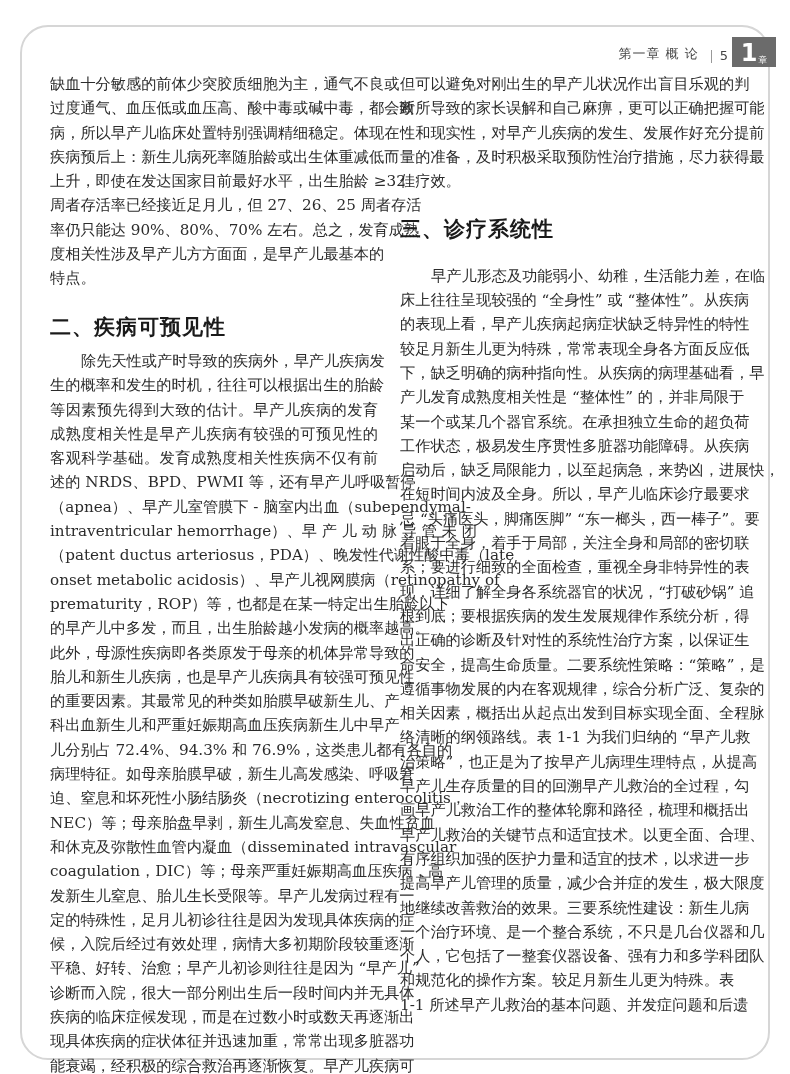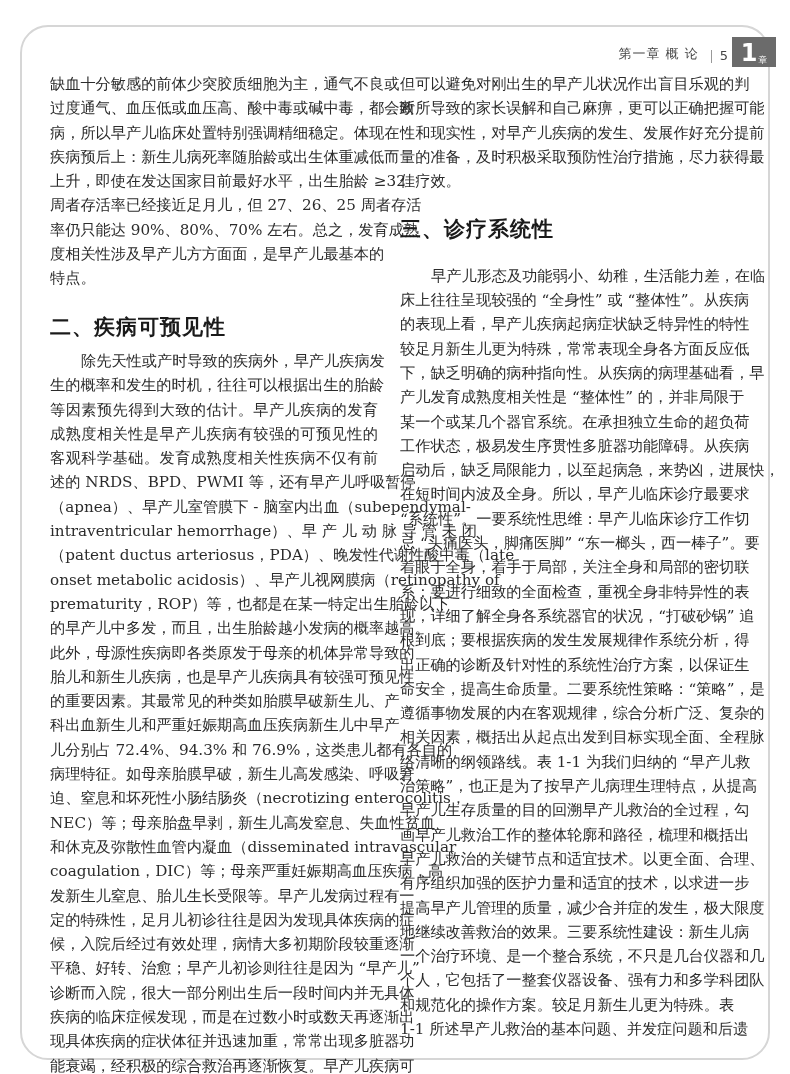--- a/index.html
+++ b/index.html
@@ -116,21 +116,20 @@
       <span class="line indent">早产儿形态及功能弱小、幼稚，生活能力差，在临</span>
       <span class="line">床上往往呈现较强的 “全身性” 或 “整体性”。从疾病</span>
       <span class="line">的表现上看，早产儿疾病起病症状缺乏特异性的特性</span>
       <span class="line">较足月新生儿更为特殊，常常表现全身各方面反应低</span>
       <span class="line">下，缺乏明确的病种指向性。从疾病的病理基础看，早</span>
       <span class="line">产儿发育成熟度相关性是 “整体性” 的，并非局限于</span>
       <span class="line">某一个或某几个器官系统。在承担独立生命的超负荷</span>
       <span class="line">工作状态，极易发生序贯性多脏器功能障碍。从疾病</span>
       <span class="line">启动后，缺乏局限能力，以至起病急，来势凶，进展快，</span>
       <span class="line">在短时间内波及全身。所以，早产儿临床诊疗最要求</span>
-      <span class="line">“系统性”。一要系统性思维：早产儿临床诊疗工作切</span>
       <span class="line">忌 “头痛医头，脚痛医脚” “东一榔头，西一棒子”。要</span>
       <span class="line">着眼于全身，着手于局部，关注全身和局部的密切联</span>
       <span class="line">系；要进行细致的全面检查，重视全身非特异性的表</span>
       <span class="line">现，详细了解全身各系统器官的状况，“打破砂锅” 追</span>
       <span class="line">根到底；要根据疾病的发生发展规律作系统分析，得</span>
       <span class="line">出正确的诊断及针对性的系统性治疗方案，以保证生</span>
       <span class="line">命安全，提高生命质量。二要系统性策略：“策略”，是</span>
       <span class="line">遵循事物发展的内在客观规律，综合分析广泛、复杂的</span>
       <span class="line">相关因素，概括出从起点出发到目标实现全面、全程脉</span>
       <span class="line">络清晰的纲领路线。表 1-1 为我们归纳的 “早产儿救</span>

